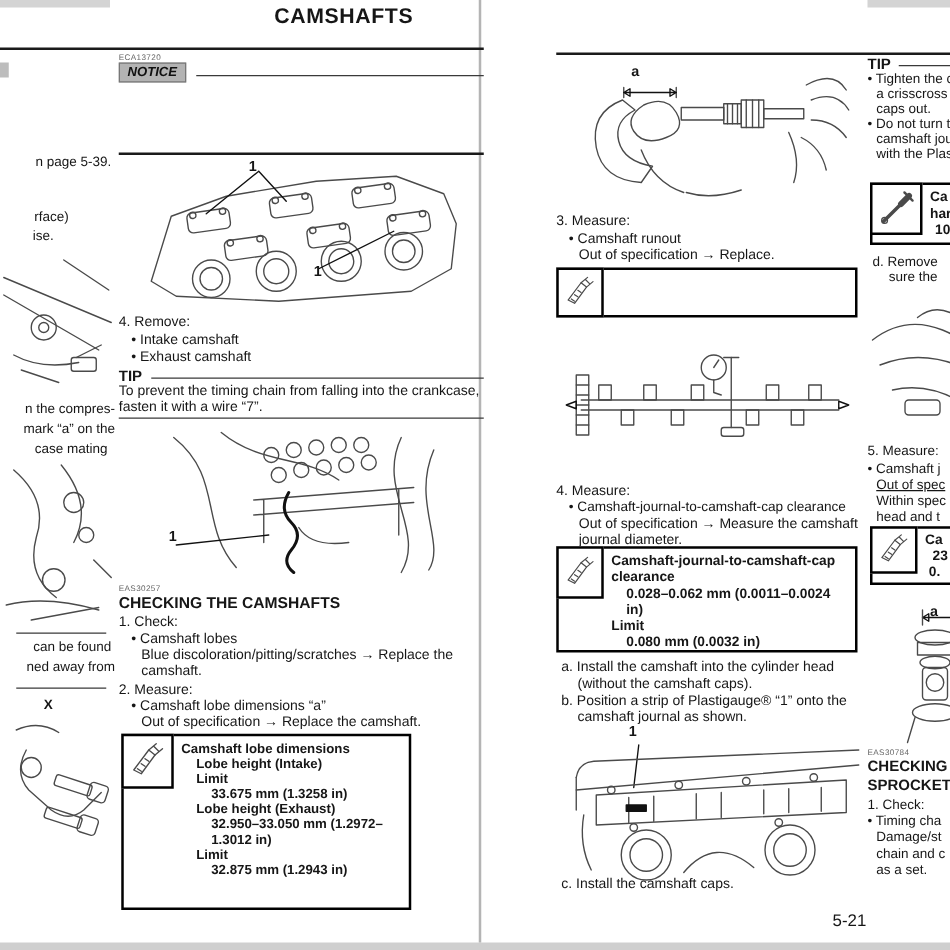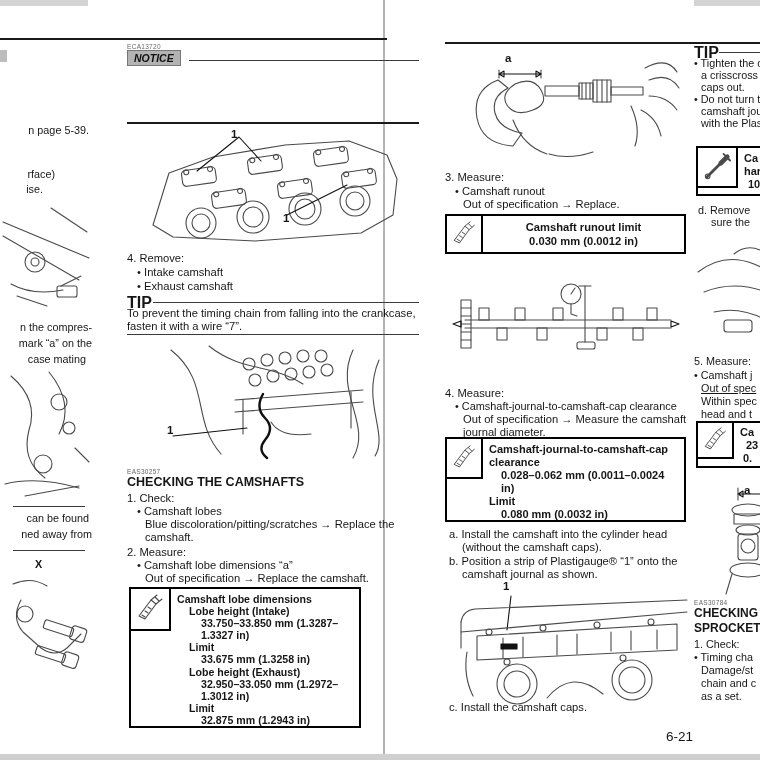--- a/index.html
+++ b/index.html
@@ -14,40 +14,41 @@
   .thinrule{position:absolute;height:1px;background:#3a3a3a;}
   .callout{position:absolute;font-size:11.5px;font-weight:bold;}
   .specbox{position:absolute;border:2px solid #000;background:#fff;box-sizing:border-box;}
   .iconcell{position:absolute;left:-2px;top:-2px;border:2px solid #000;background:#fff;
     display:flex;align-items:center;justify-content:center;}
   .sbtext{font-weight:bold;}
   .i1{padding-left:12px;}
   .i2{padding-left:24px;}
   .noticetag{position:absolute;background:#b3b3b3;border:1px solid #777;color:#101010;
     font-weight:bold;font-style:italic;font-size:10.5px;padding:0 6px;line-height:14px;}
-  .tiplabel{position:absolute;font-weight:bold;font-size:16px;}
+  .tiplabel{position:absolute;font-weight:bold;font-size:12px;}
   .margin-ln{position:absolute;font-size:10.8px;line-height:12px;white-space:nowrap;}
   .pagenum{position:absolute;font-weight:normal;font-size:13.5px;}
   svg{position:absolute;overflow:visible;}
   svg *{stroke:#4a4a4a;fill:none;stroke-width:1.1;stroke-linecap:round;stroke-linejoin:round;}
   svg .dark{stroke:#111;}
   svg .fillb{fill:#111;stroke:#111;}
   .edge{position:absolute;background:#d4d4d4;}
 </style>
 </head>
 <body>
 
 <div id="page">
 
   <div class="edge" style="left:0;top:0;width:88px;height:6px;"></div>
   <div class="edge" style="left:694px;top:0;width:66px;height:6px;"></div>
   <div class="edge" style="left:0;top:754px;width:760px;height:6px;background:#cfcfcf;"></div>
   <div class="abs" style="left:383px;top:0;width:2px;height:754px;background:#b4b4b4;"></div>
   <div class="abs" style="left:0;top:50px;width:7px;height:12px;background:#bdbdbd;"></div>
 
+  <div class="abs bd" style="left:160px;top:3px;width:230px;text-align:center;font-size:17px;letter-spacing:.5px;">CAMSHAFTS</div>
   <div class="rule" style="left:0;top:38px;width:387px;"></div>
   <div class="rule" style="left:445px;top:42px;width:315px;"></div>
 
   <div class="abs" style="left:13px;top:0;width:80px;height:554px;margin-top:42px;">
     <div class="margin-ln" style="top:82px;right:4px;">n page 5-39.</div>
     <div class="margin-ln" style="top:126px;right:38px;">rface)</div>
     <div class="margin-ln" style="top:141px;right:50px;">ise.</div>
 
     <svg style="left:-10px;top:158px;" width="90" height="114" viewBox="0 0 90 114">
       <path d="M0 22 L86 58"></path>
@@ -92,21 +93,21 @@
       <g transform="rotate(18 44 82)">
           <rect x="28" y="76" width="30" height="9" rx="2"></rect>
           <rect x="56" y="73" width="15" height="14" rx="3"></rect>
         </g>
       <path d="M6 10 q18 -8 34 2"></path>
     </svg>
 
     <div class="pagenum" style="left:68px;top:729px;">5-20</div>
   </div>
 
-  <div class="abs" style="left:95px;top:0;width:292px;height:754px;margin-left:32px;">
+  <div class="abs" style="left:95px;top:0;width:292px;height:754px;">
     <div class="code" style="top:43px;left:0;">ECA13720</div>
     <div class="noticetag" style="top:50px;left:0;">NOTICE</div>
     <div class="thinrule" style="left:62px;top:60px;width:230px;"></div>
     <div class="thinrule" style="left:0;top:122px;width:292px;height:2px;background:#1a1a1a;"></div>
 
     <svg style="left:8px;top:127px;" width="276" height="120" viewBox="0 0 276 120">
       <path d="M18 98 L34 46 L78 30 L150 18 L214 14 L252 28 L262 52 L258 88 L226 106 L120 114 L38 110 Z"></path>
       <g transform="translate(46 44) rotate(-8)">
           <rect width="34" height="16" rx="4"></rect>
           <circle cx="5" cy="2" r="2.5"></circle>
@@ -194,21 +195,20 @@
       <div class="iconcell" style="width:38px;height:40px;">
         <svg style="position:static;" width="30" height="30" viewBox="0 0 30 30">
           <path d="M4 22 L16 6 L21 10 L10 25 Z"></path>
             <path d="M16 6 L22 1 M21 10 L27 5 M20 3 l4 4"></path>
           <path d="M7 21 l3 2 M10 17 l3 2 M13 13 l3 2"></path>
         </svg>
       </div>
       <div class="sbtext" style="margin-left:46px;padding-top:4px;font-size:10.6px;line-height:12.1px;">
         <div>Camshaft lobe dimensions</div>
         <div class="i1">Lobe height (Intake)</div>
-        <div class="i2">33.750–33.850 mm (1.3287–1.3327 in)</div>
         <div class="i1">Limit</div>
         <div class="i2">33.675 mm (1.3258 in)</div>
         <div class="i1">Lobe height (Exhaust)</div>
         <div class="i2">32.950–33.050 mm (1.2972–1.3012 in)</div>
         <div class="i1">Limit</div>
         <div class="i2">32.875 mm (1.2943 in)</div>
       </div>
     </div>
   </div>
 
@@ -239,24 +239,20 @@
     <div class="ln" style="top:185px;padding-left:10px;">• Camshaft runout</div>
     <div class="ln" style="top:198px;padding-left:18px;">Out of specification → Replace.</div>
 
     <div class="specbox" style="left:0;top:214px;width:241px;height:40px;">
       <div class="iconcell" style="width:34px;height:36px;">
         <svg style="position:static;" width="26" height="26" viewBox="0 0 30 30">
           <path d="M4 22 L16 6 L21 10 L10 25 Z"></path>
             <path d="M16 6 L22 1 M21 10 L27 5 M20 3 l4 4"></path>
           <path d="M7 21 l3 2 M10 17 l3 2 M13 13 l3 2"></path>
         </svg>
-      </div>
-      <div class="sbtext" style="margin-left:36px;padding-top:5px;text-align:center;font-size:11.2px;line-height:13.6px;">
-        <div>Camshaft runout limit</div>
-        <div>0.030 mm (0.0012 in)</div>
       </div>
     </div>
 
     <svg style="left:4px;top:278px;" width="235" height="84" viewBox="0 0 235 84">
       <path d="M16 42 L222 42 M16 50 L222 50"></path>
       <rect x="30" y="30" width="10" height="12"></rect>
         <rect x="48" y="50" width="10" height="12"></rect>
         <rect x="66" y="30" width="10" height="12"></rect>
       <rect x="88" y="50" width="10" height="12"></rect>
         <rect x="104" y="30" width="10" height="12"></rect>
@@ -315,21 +311,21 @@
       <circle cx="185" cy="84" r="20"></circle>
         <circle cx="185" cy="84" r="13"></circle>
       <path d="M100 102 q25 -30 56 -4"></path>
       <circle cx="60" cy="66" r="3"></circle>
         <circle cx="176" cy="62" r="3"></circle>
       <path d="M20 56 q-4 24 6 44"></path>
     </svg>
     <div class="ln" style="top:701px;padding-left:4px;">c. Install the camshaft caps.</div>
   </div>
 
-  <div class="pagenum" style="left:666px;top:729px;">6-21</div>
+  <div class="pagenum" style="left:666px;top:729px;">5-21</div>
 
   <div class="abs" style="left:694px;top:0;width:66px;height:754px;">
     <div class="tiplabel" style="top:44px;left:0;">TIP</div>
     <div class="thinrule" style="left:25px;top:52px;width:80px;"></div>
     <div class="margin-ln" style="top:57px;left:0;">• Tighten the c</div>
     <div class="margin-ln" style="top:69px;left:7px;">a crisscross</div>
     <div class="margin-ln" style="top:81px;left:7px;">caps out.</div>
     <div class="margin-ln" style="top:93px;left:0;">• Do not turn t</div>
     <div class="margin-ln" style="top:105px;left:7px;">camshaft jou</div>
     <div class="margin-ln" style="top:117px;left:7px;">with the Plas</div>

